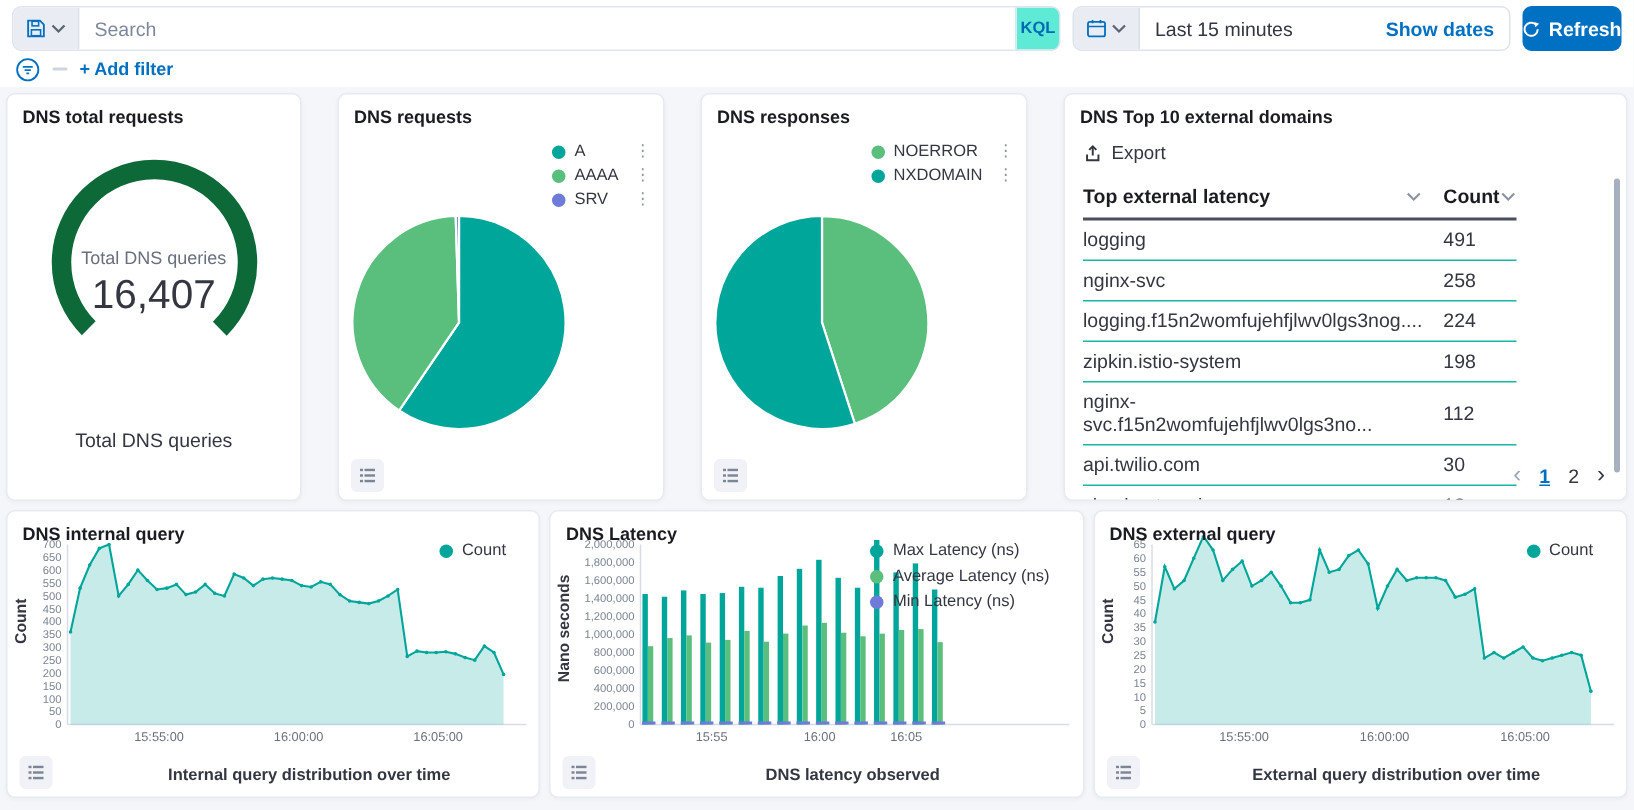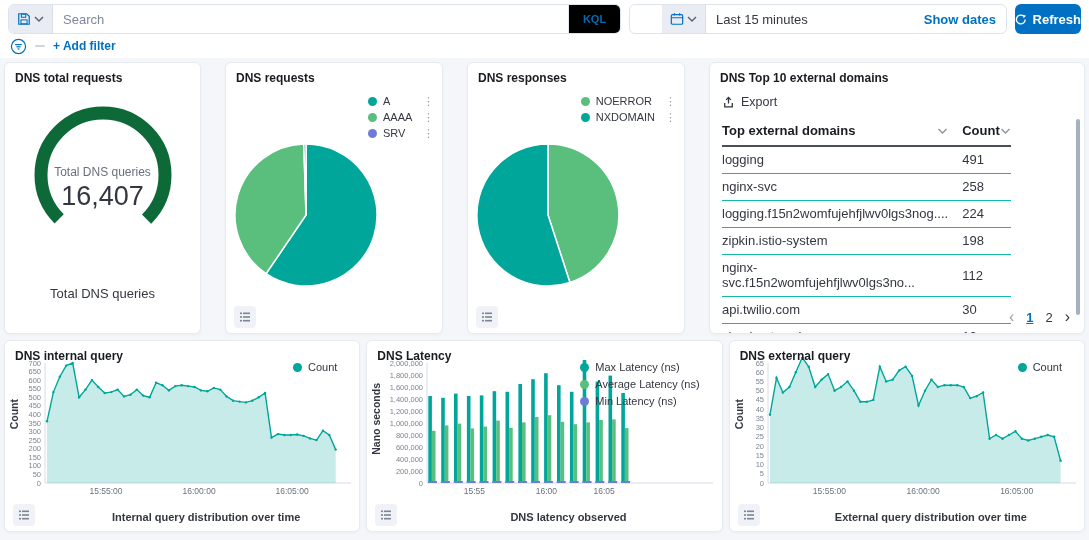--- a/index.html
+++ b/index.html
@@ -9,25 +9,25 @@
   
   .header { background:#fff; padding:4px 8px 2px; }
   .topbar { display:flex; gap:8px; height:30px; }
   .search-compound { flex:1; display:flex; align-items:stretch; background:#fff;
     border:1px solid #dde3ed; border-radius:6px; overflow:hidden; }
   .addon-btn { width:44px; background:#e9edf3; display:flex; align-items:center;
     justify-content:center; gap:3px; border-right:1px solid #d9dfe9; cursor:pointer; }
   .search-input { flex:1; border:none; outline:none; padding:0 10px; font-size:13px;
     color:#343741; font-family:"Liberation Sans",sans-serif; }
   .search-input::placeholder { color:#7d879c; }
-  .kql-btn { width:52px; display:flex; align-items:center; justify-content:center;
-    font-size:11px; font-weight:700; color:#006bb4; background:#000000;
+  .kql-btn { width:29px; display:flex; align-items:center; justify-content:center;
+    font-size:11px; font-weight:700; color:#006bb4; background:#5eead4;
     border-left:1px solid #e2e7f0; cursor:pointer; }
-  .date-compound { width:378px; display:flex; align-items:stretch; background:#fff;
-    border:1px solid #dde3ed; border-radius:6px; overflow:hidden;padding-left:32px; }
+  .date-compound { width:292px; display:flex; align-items:stretch; background:#fff;
+    border:1px solid #dde3ed; border-radius:6px; overflow:hidden; }
   .date-text { flex:1; display:flex; align-items:center; padding-left:10px; font-size:13px; }
   .show-dates { display:flex; align-items:center; padding-right:10px; font-size:13px;
     font-weight:600; color:#0071c2; cursor:pointer; }
   .refresh-btn { width:66px; background:#0071c2; border:none; border-radius:6px; color:#fff;
     font-size:13px; font-weight:700; display:flex; align-items:center; justify-content:center;
     gap:6px; cursor:pointer; font-family:"Liberation Sans",sans-serif; }
   .filter-row { display:flex; align-items:center; gap:8px; height:22px; padding:2px 2px 0; }
   .filter-dash { width:10px; height:2px; background:#cdd5e2; border-radius:1px; }
   .add-filter { font-size:12px; font-weight:600; color:#0071c2; cursor:pointer; }
 
@@ -240,21 +240,21 @@
         <line x1="6" y1="1.6" x2="6" y2="7" stroke="#343741" stroke-width="1.2"></line>
         <polyline points="3.8,3.6 6,1.4 8.2,3.6" fill="none" stroke="#343741" stroke-width="1.2"></polyline>
       </svg>
       <span>Export</span>
     </div>
     <table class="dtable">
       <thead>
         <tr>
           <th class="col-domain">
             <span class="thwrap">
-              <span class="thlabel">Top external domains</span>
+              <span class="thlabel">Top external latency</span>
               <svg width="11" height="8" viewBox="0 0 10 8">
                 <polyline points="1,2 5,6 9,2" fill="none" stroke="#8b93a3" stroke-width="1.4"></polyline>
               </svg>
             </span>
           </th>
           <th>
             <span class="thwrap">
               <span class="thlabel">Count</span>
               <svg width="11" height="8" viewBox="0 0 10 8">
                 <polyline points="1,2 5,6 9,2" fill="none" stroke="#8b93a3" stroke-width="1.4"></polyline>

